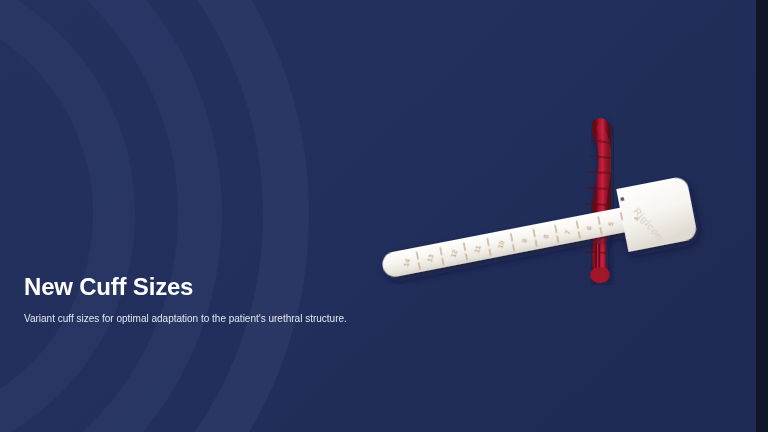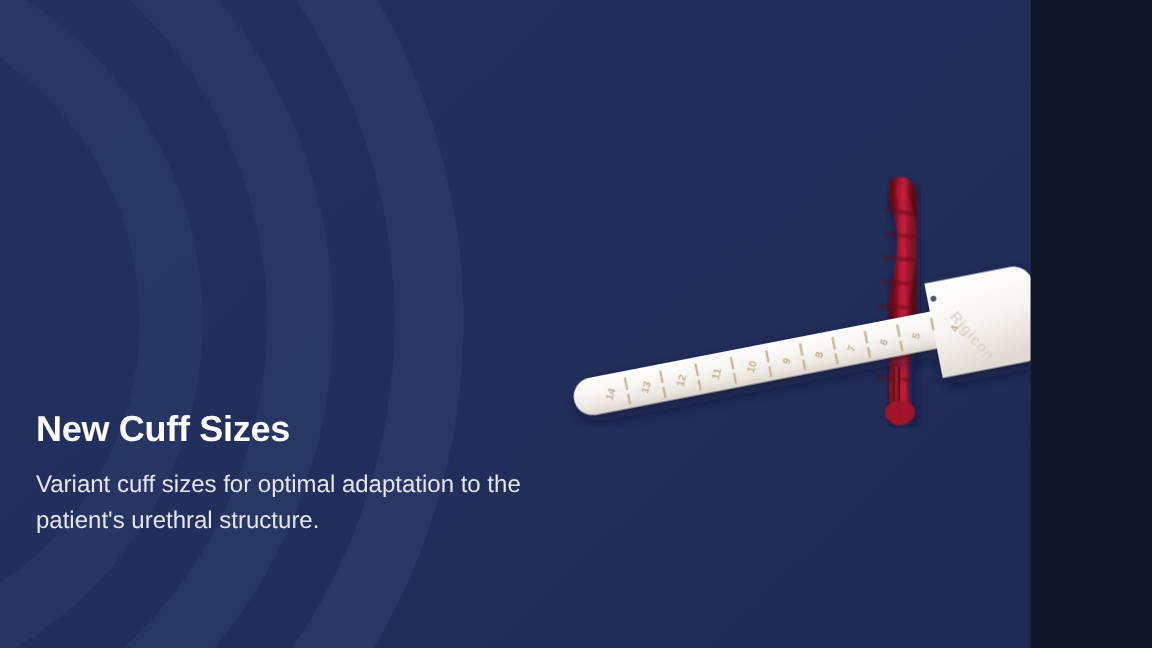--- a/index.html
+++ b/index.html
@@ -9,21 +9,21 @@
   }
   body {
     width: 768px;
     height: 432px;
     overflow: hidden;
     font-family: "Liberation Sans", sans-serif;
   }
 
   #slide {
     position: relative;
-    width: 687px;
+    width: 756px;
     height: 432px;
     background: #222f5c;
     overflow: hidden;
   }
 
   
   .rings {
     position: absolute;
     inset: 0;
     width: 768px;
@@ -41,21 +41,21 @@
   .headline {
     margin: 0 0 12px 0;
     font-size: 24px;
     font-weight: bold;
     letter-spacing: -0.2px;
     color: #ffffff;
     line-height: 1.1;
   }
   .subline {
     margin: 0;
-    font-size: 16px;
+    font-size: 10px;
     font-weight: normal;
     color: #e3e6ef;
     line-height: 1.45;
     max-width: 360px;
   }
 
   
   .product {
     position: absolute;
     left: 360px;

